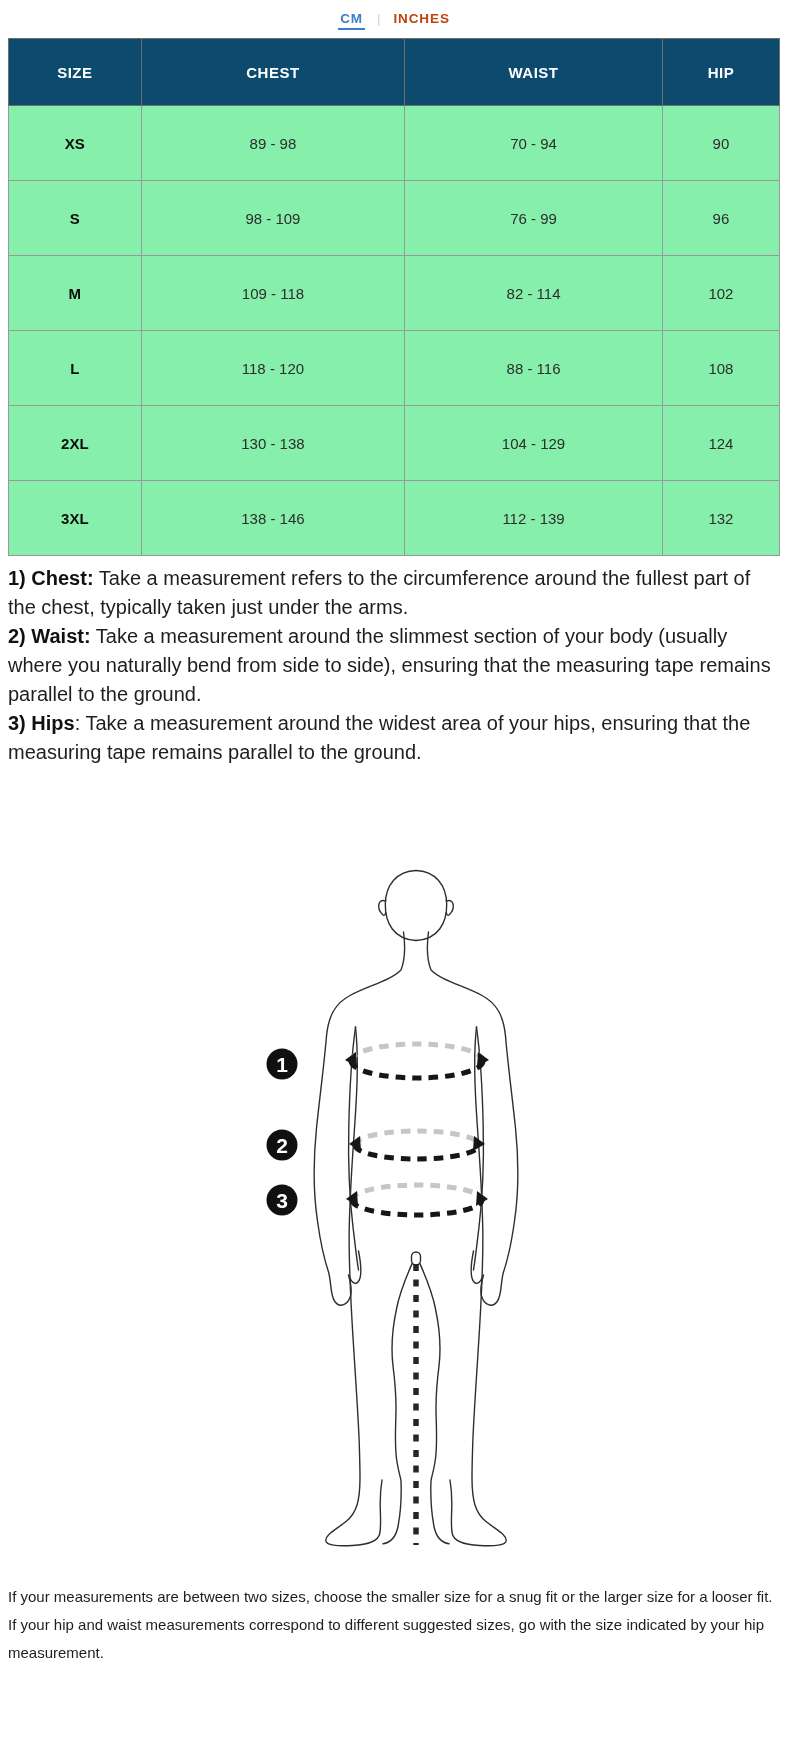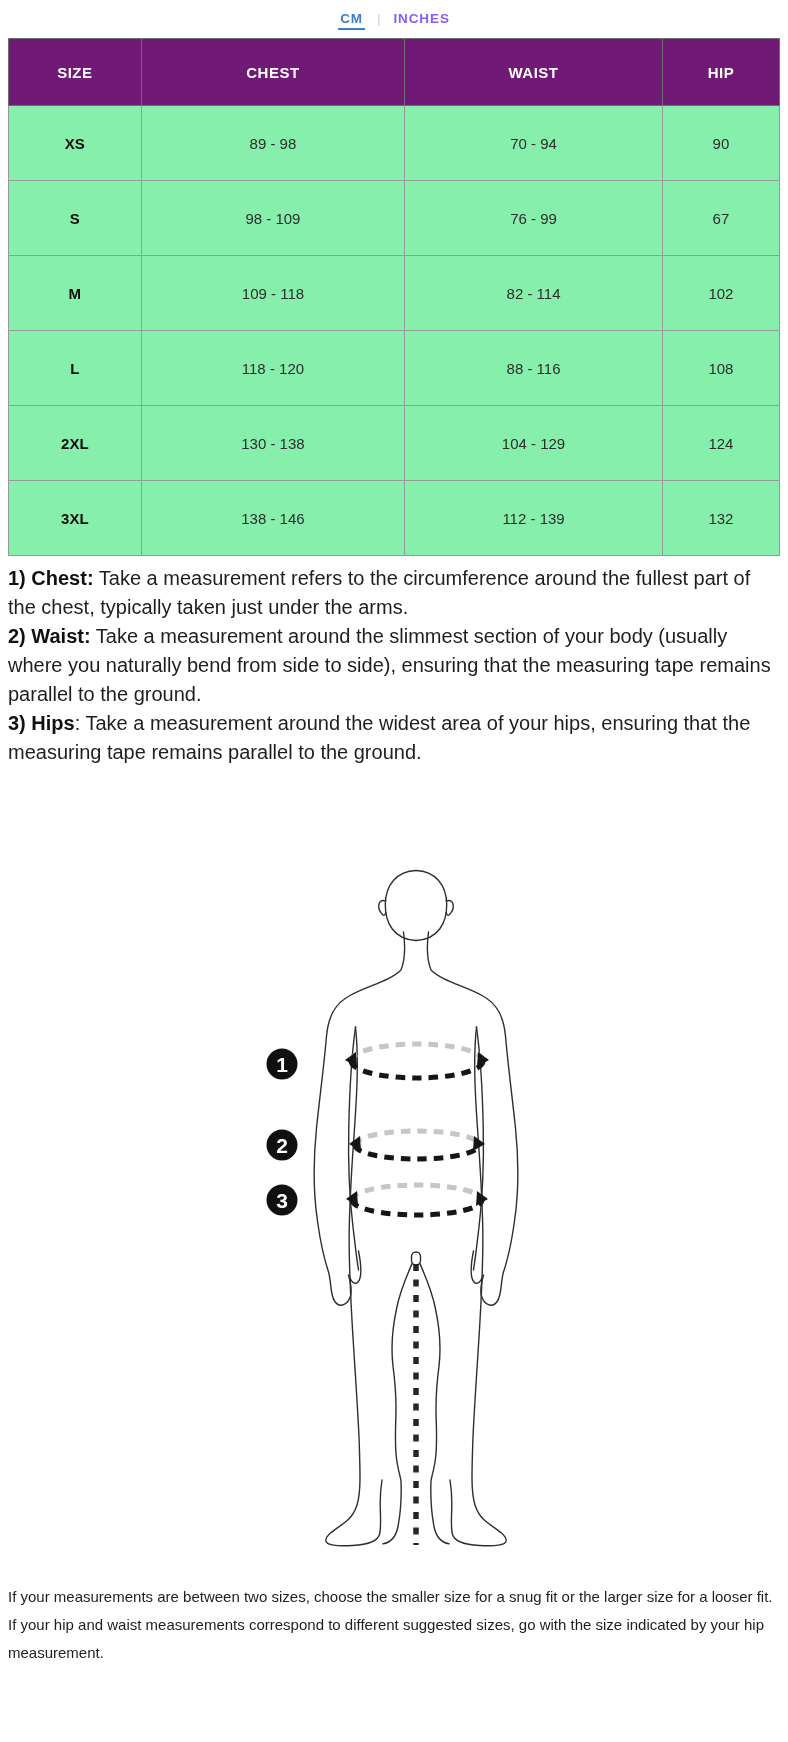--- a/index.html
+++ b/index.html
@@ -11,31 +11,31 @@
   }
 
   
   .unit-toggle{
     display:flex; justify-content:center; align-items:baseline;
     gap:12px; padding:11px 0 8px;
     font-size:13.5px; font-weight:700; letter-spacing:.9px;border-radius:6px;
   }
   .unit{ cursor:pointer; }
   .unit.active{ color:#3d7ec6; border-bottom:2px solid #3d7ec6; padding:0 2px 2px; }
-  .unit.inactive{ color:#8b5cf6; }
+  .unit.inactive{ color:#c2410c; }
   .unit-sep{ color:#cfcfcf; font-weight:400; }
 
   
   table.size-chart{
     border-collapse:collapse;
     width:772px; margin:0 8px;
     table-layout:fixed;
   }
   table.size-chart th{
-    background:#701a75; color:#ffffff;
+    background:#0c4a6e; color:#ffffff;
     height:64px; font-size:15px; font-weight:700; letter-spacing:.5px;
     border:1px solid #6e6e6e; text-align:center;
   }
   table.size-chart td{
     height:72px; text-align:center; vertical-align:middle;
     font-size:15px; color:#2d2d2d;
     border:1px solid #999999; background:#86efac;
   }
   table.size-chart td.size-col{ font-weight:700; color:#0c0c0c; }
 
@@ -81,21 +81,21 @@
     <tr>
       <td class="size-col">XS</td>
       <td>89 - 98</td>
       <td>70 - 94</td>
       <td>90</td>
     </tr>
     <tr>
       <td class="size-col">S</td>
       <td>98 - 109</td>
       <td>76 - 99</td>
-      <td>67</td>
+      <td>96</td>
     </tr>
     <tr>
       <td class="size-col">M</td>
       <td>109 - 118</td>
       <td>82 - 114</td>
       <td>102</td>
     </tr>
     <tr>
       <td class="size-col">L</td>
       <td>118 - 120</td>

